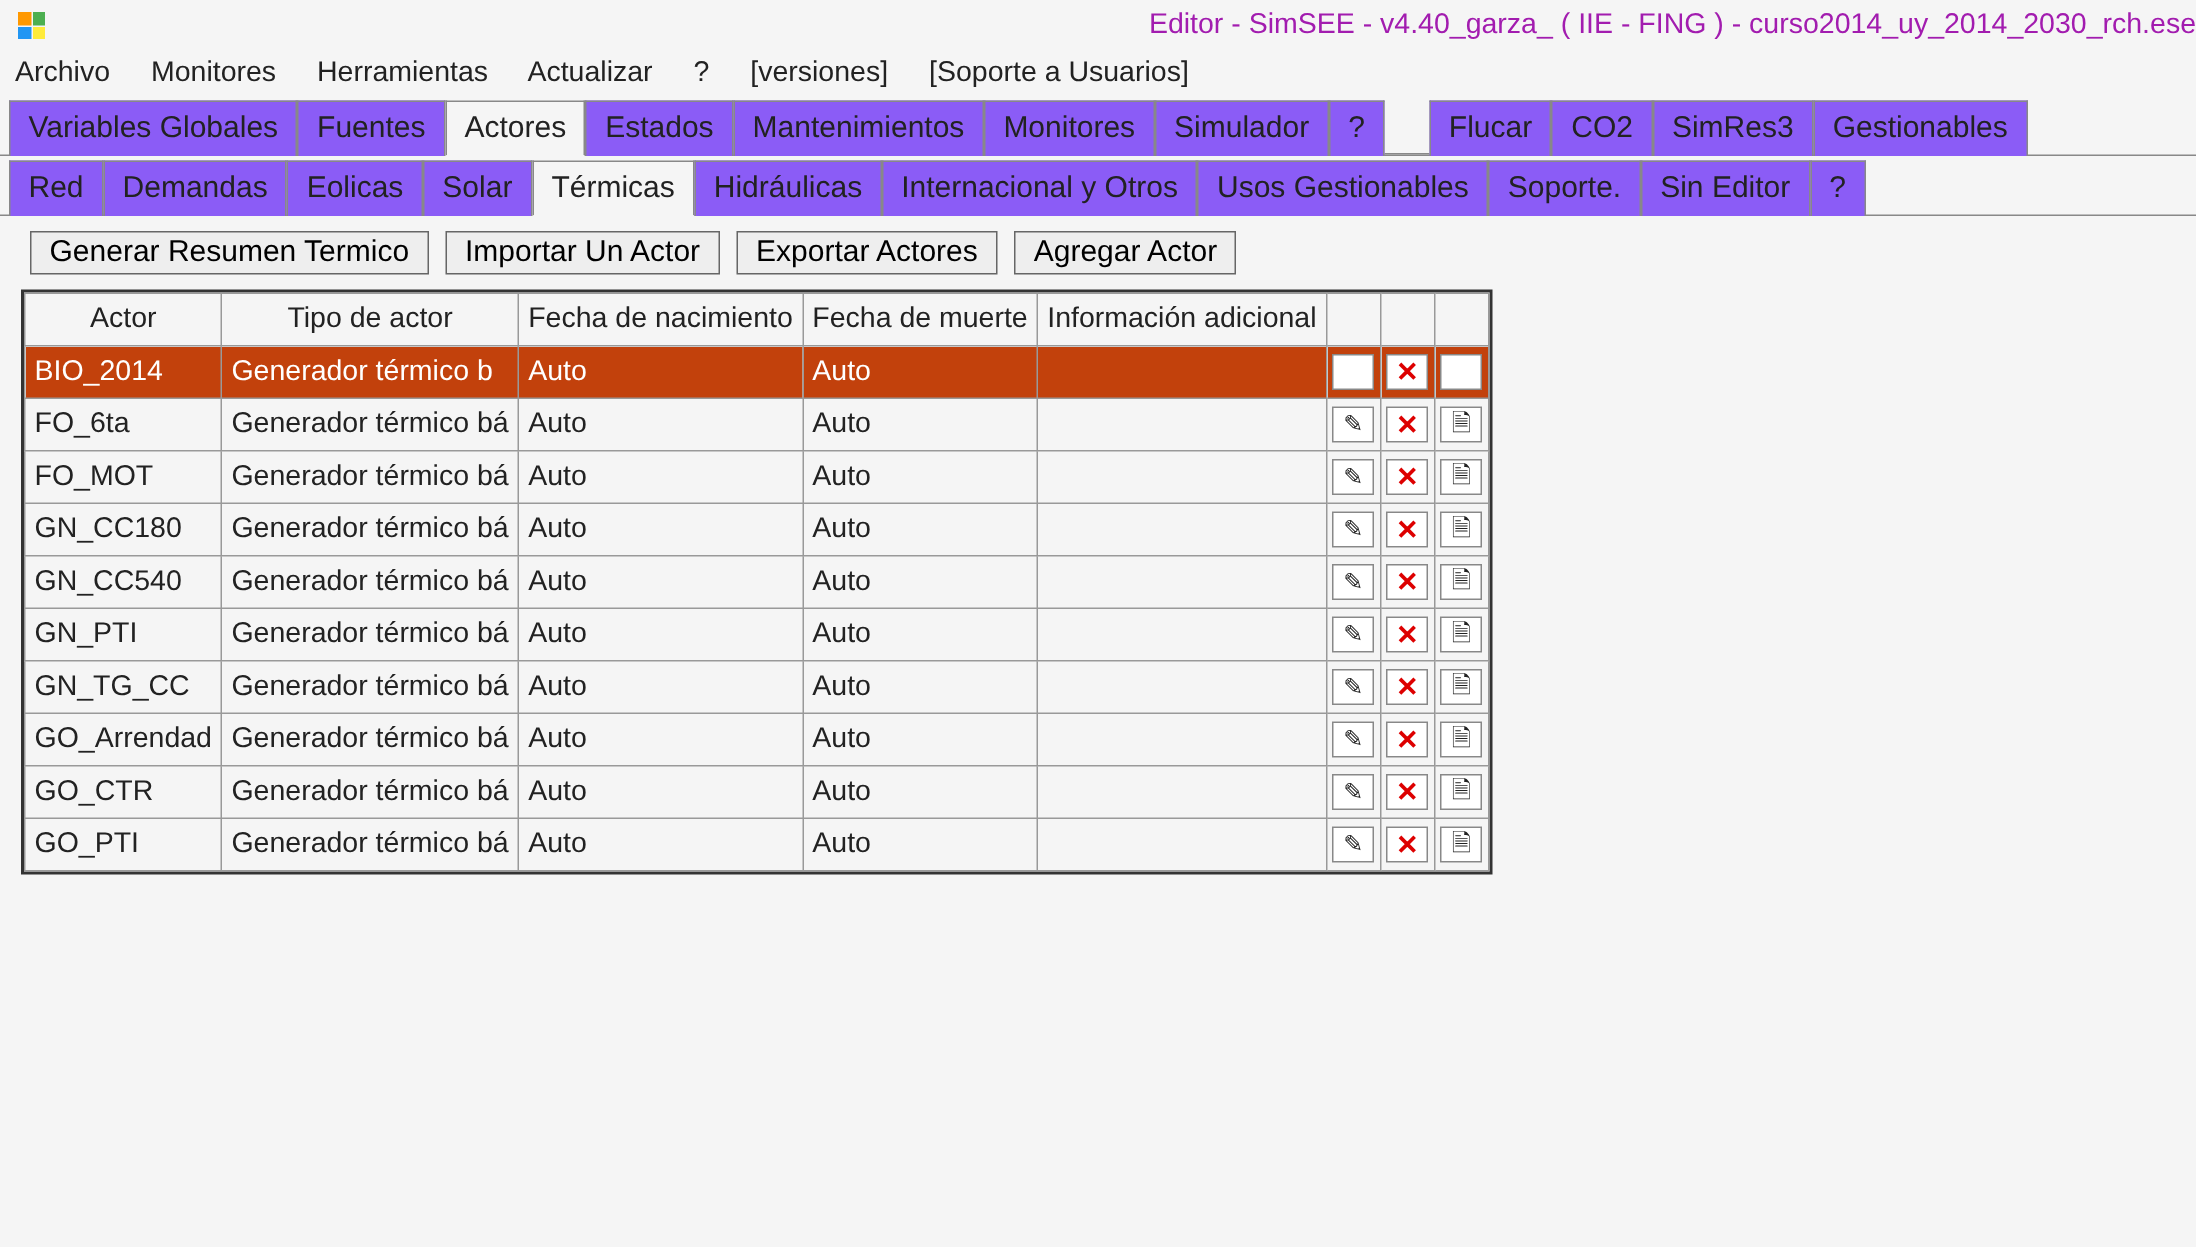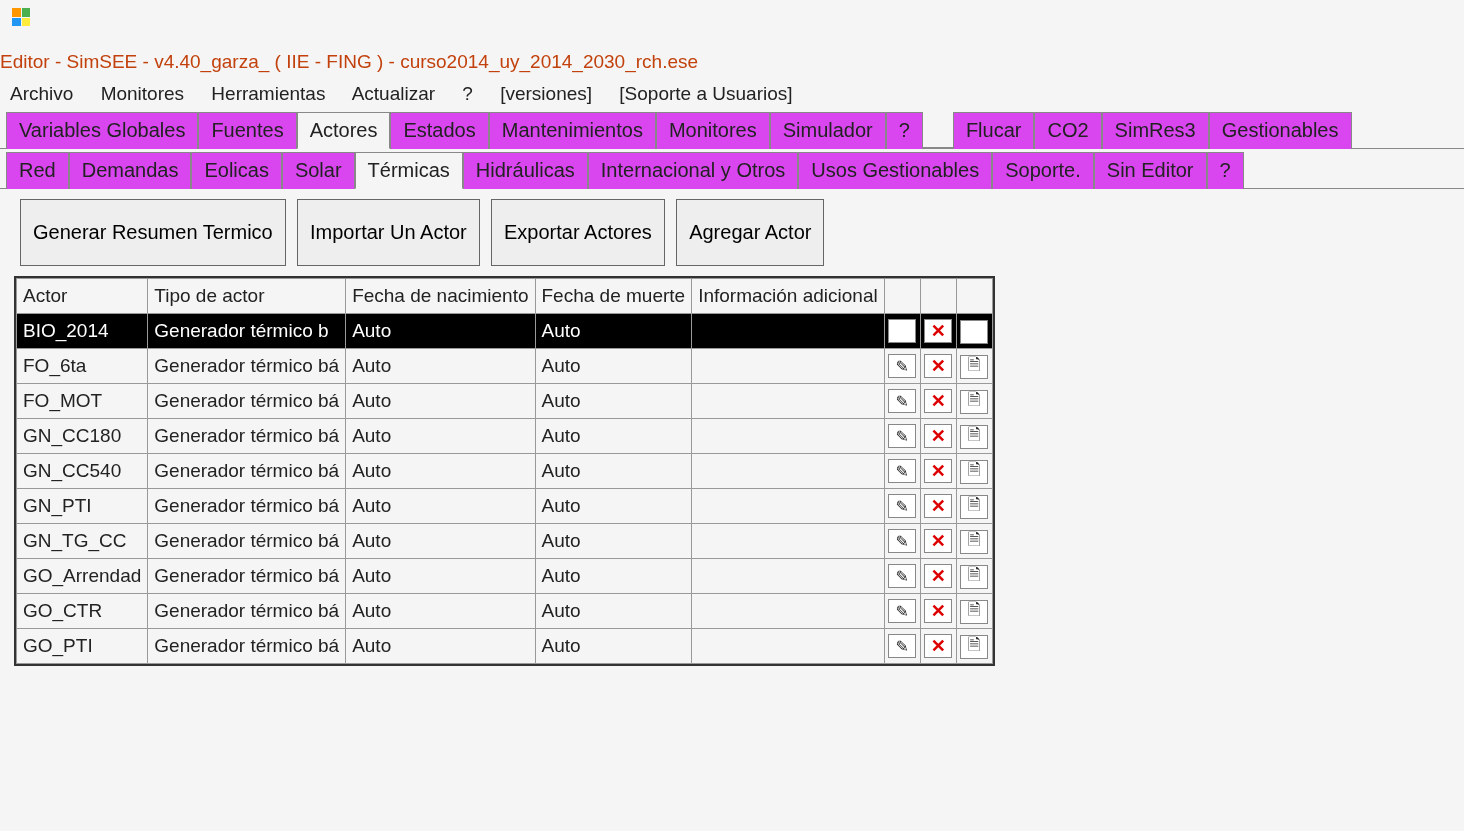--- a/index.html
+++ b/index.html
@@ -1,41 +1,41 @@
 <!DOCTYPE html>
 <html><head>
 <meta charset="utf-8">
 <style>
 * { box-sizing: border-box; margin: 0; padding: 0; }
 body { font-family: Arial, sans-serif; font-size: 19px; background: #f5f5f5; color: #222; width: 1464px; }
-.window-title { text-align: left; padding: 6px 0; font-size: 19px; color: #c2410c; margin-top: 45px; }
+.window-title { text-align: right; padding: 6px 0; font-size: 19px; color: #a21caf; }
 .app-icon { position: absolute; top: 8px; left: 12px; width: 18px; height: 18px; display: grid; grid-template: 1fr 1fr / 1fr 1fr; gap: 1px; }
 .app-icon span:nth-child(1){background:#ff9800}
 .app-icon span:nth-child(2){background:#4caf50}
 .app-icon span:nth-child(3){background:#2196f3}
 .app-icon span:nth-child(4){background:#ffeb3b}
 .menubar { padding: 4px 10px; font-size: 19px; }
 .menubar span { margin-right: 22px; cursor: default; }
 .tabs { display: flex; border-bottom: 1px solid #888; padding: 2px 6px 0 6px; flex-wrap: wrap; }
-.tab { border: 1px solid #888; border-bottom: none; padding: 6px 12px; margin-right: 0; background: #d946ef; cursor: pointer; font-size: 20px; position: relative; top: 1px; }
+.tab { border: 1px solid #888; border-bottom: none; padding: 6px 12px; margin-right: 0; background: #8b5cf6; cursor: pointer; font-size: 20px; position: relative; top: 1px; }
 .tab.active { background: #f5f5f5; border-bottom: 1px solid #f5f5f5; text-align: right; }
 .tab-spacer { width: 30px; border-bottom: 1px solid #888; }
 .toolbar { padding: 10px 20px; }
-.toolbar button { font-size: 20px; padding: 21px 12px; border: 1.5px solid #666; background: #eee; margin-right: 6px; cursor: pointer; }
+.toolbar button { font-size: 20px; padding: 2px 12px; border: 1.5px solid #666; background: #eee; margin-right: 6px; cursor: pointer; }
 .grid-wrap { margin: 0 14px; border: 2px solid #333; display: inline-block; }
 table { border-collapse: collapse; }
 th, td { border: 1px solid #999; padding: 6px 6px; text-align: left; font-weight: normal; font-size: 19px; overflow: hidden; white-space: nowrap; }
-th { background: #f5f5f5; }
+th { background: #f5f5f5; text-align: center; }
 .col-actor { width: 131px; }
 .col-tipo { width: 194px; }
 .col-fnac { width: 163px; }
 .col-fmue { width: 131px; }
 .col-info { width: 163px; }
 .col-act { width: 36px; text-align:center; padding:2px; }
-tr.selected td { background: #000000; color: #fff; }
+tr.selected td { background: #c2410c; color: #fff; }
 .icon-btn { width: 28px; height: 24px; display:inline-flex; align-items:center; justify-content:center; border:1.5px solid #888; background:#fff; cursor:pointer; font-size:16px; }
 .redx { color:#d00; font-weight:bold; font-size:18px; }
 </style>
 </head>
 <body>
 
 
 
 <div class="app-icon">
     <span></span>

